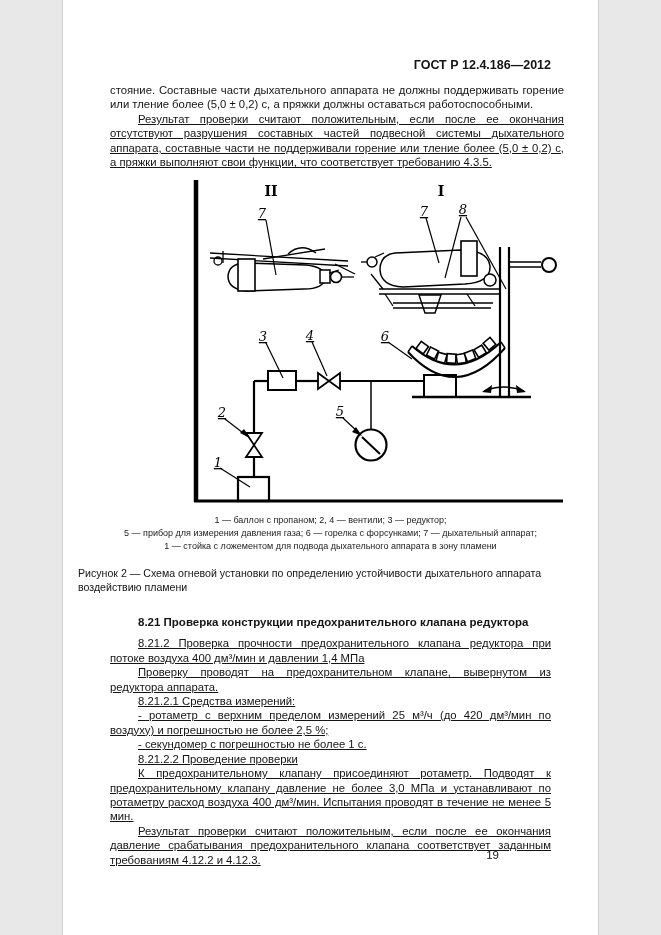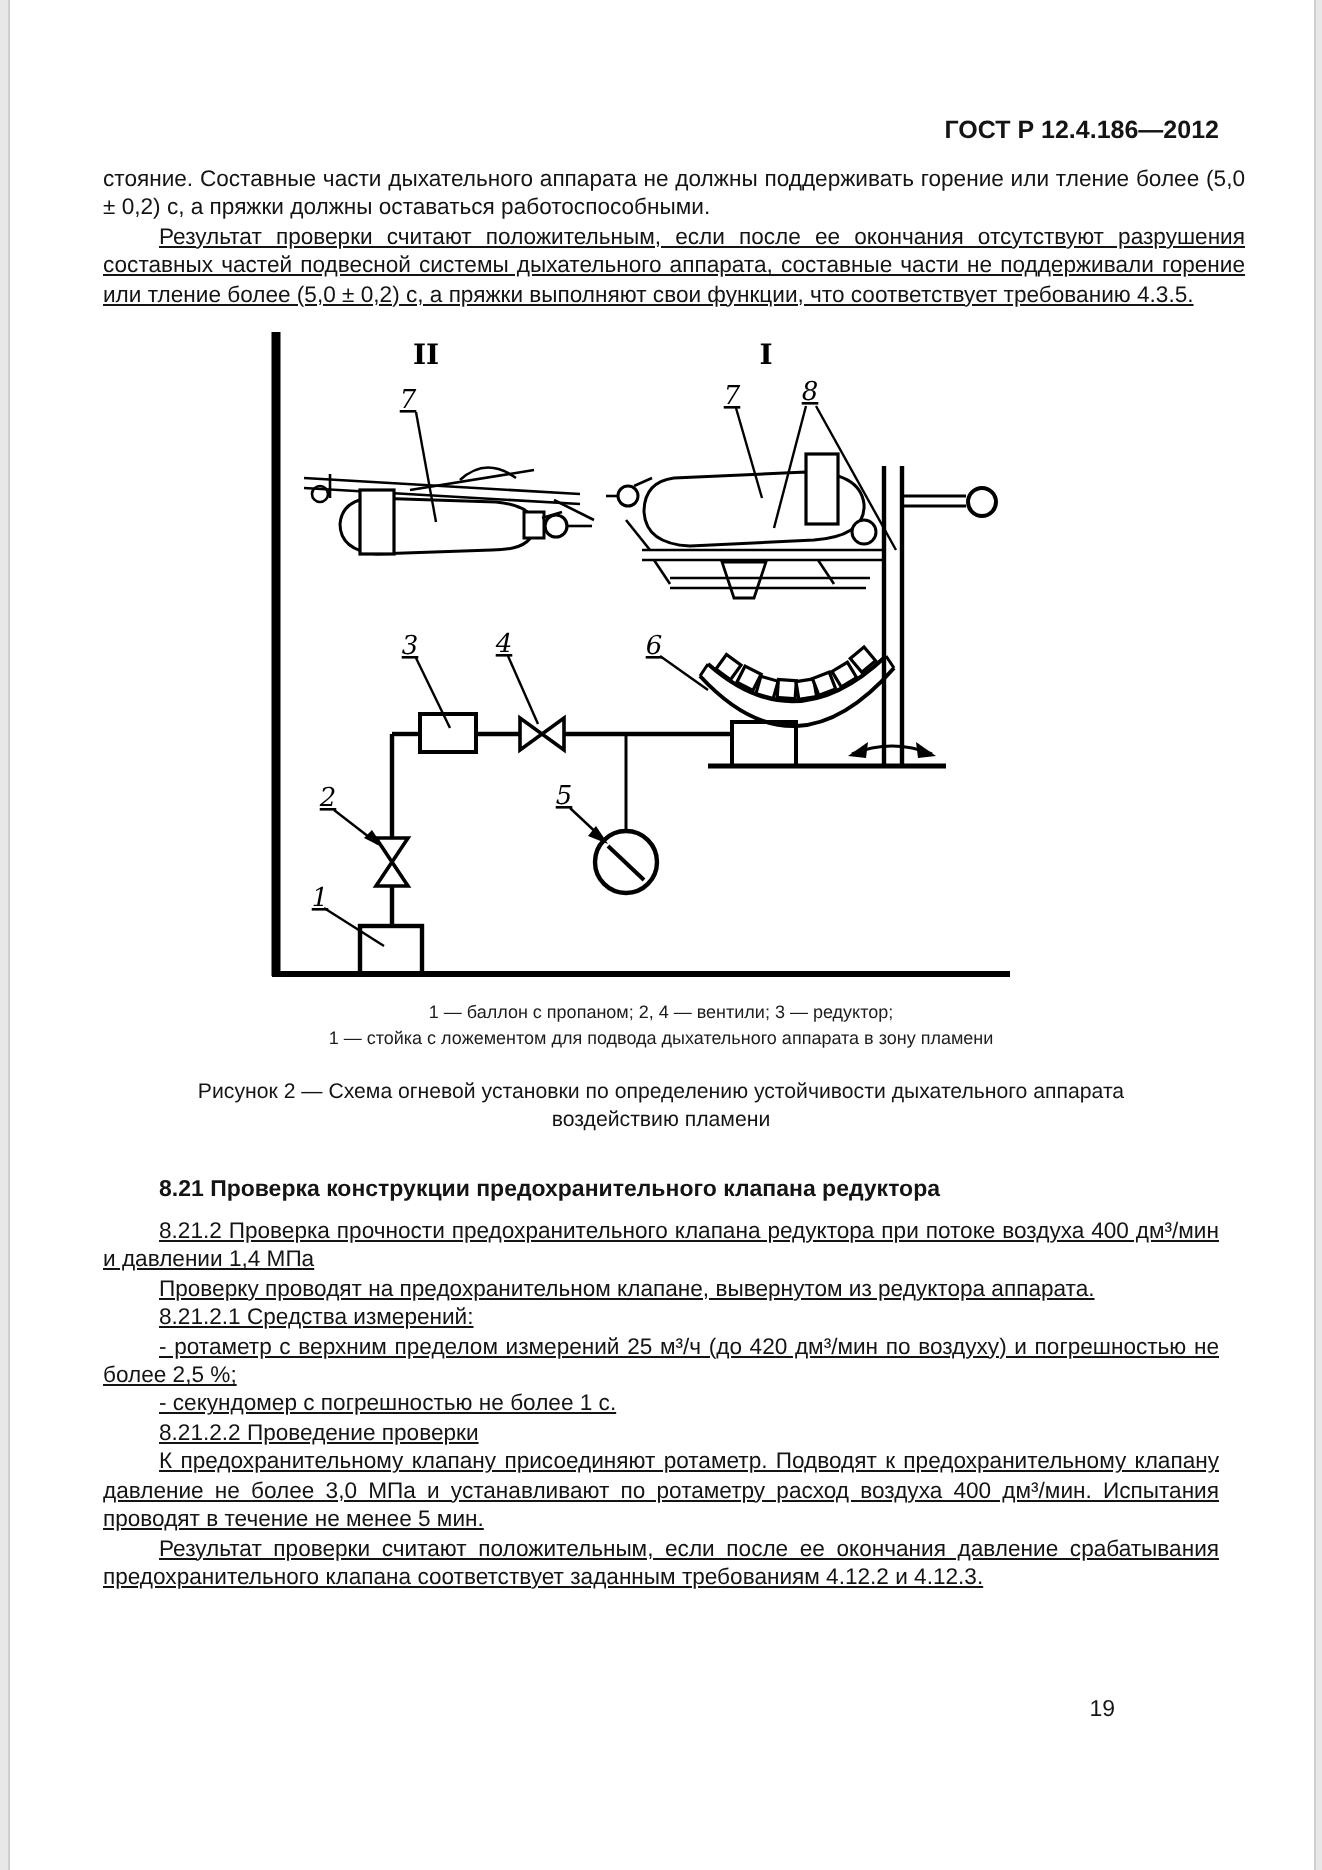--- a/index.html
+++ b/index.html
@@ -1,27 +1,27 @@
 <!DOCTYPE html>
 <html><head>
 <meta charset="utf-8">
 <style>
   html,body{margin:0;padding:0;background:#e8e8e8;}
   .page{
-    position:relative;width:652px;height:935px;background:#ffffff;
+    position:relative;width:535px;height:935px;background:#ffffff;
     font-family:"Liberation Sans",sans-serif;color:#141414;
     margin:0 auto;overflow:hidden;outline:1px solid #cfcfcf;
   }
   .doc-header{margin:58px 47px 0 47px;text-align:right;font-weight:bold;font-size:12.5px;}
   .textblock{margin:11px 34px 0 47px;font-size:11.3px;line-height:14.4px;text-align:justify;}
   .textblock p{margin:0;}
   .textblock p.ind{text-indent:28px;text-decoration:underline;}
   .figure-svg{display:block;}
   .legend{margin-top:7px;text-align:center;font-size:9px;line-height:13px;color:#1c1c1c;}
-  .fig-caption{margin:13px auto 0;max-width:505px;text-align:center;font-size:10.6px;line-height:14px;}
+  .fig-caption{margin:13px auto 0;max-width:505px;font-size:10.6px;line-height:14px;}
   .sec-head{margin:22px 47px 0 47px;padding-left:28px;font-weight:bold;font-size:11.5px;}
   .body2{margin:8px 47px 0 47px;}
   .page-num{position:absolute;top:849px;right:99px;font-size:11.5px;}
   
   .ln{stroke:#000;fill:none;}
   .thk{stroke-width:2.2;}
   .thn{stroke-width:1.3;}
   .wht{fill:#fff;stroke:#000;}
   .plabel{font-family:"DejaVu Serif",serif;font-style:italic;font-size:13px;fill:#000;text-decoration:underline;}
   .poslabel{font-family:"DejaVu Serif",serif;font-weight:bold;font-size:14px;fill:#000;}
@@ -145,20 +145,21 @@
     <text class="plabel" x="200" y="329" text-anchor="middle">3</text>
     <text class="plabel" x="247" y="328" text-anchor="middle">4</text>
     <text class="plabel" x="322" y="329" text-anchor="middle">6</text>
     <text class="plabel" x="159" y="405" text-anchor="middle">2</text>
     <text class="plabel" x="277" y="404" text-anchor="middle">5</text>
     <text class="plabel" x="155" y="455" text-anchor="middle">1</text>
   </svg>
 
   <div class="legend">
     <div>1 — баллон с пропаном; 2, 4 — вентили; 3 — редуктор;</div>
+    <div>5 — прибор для измерения давления газа; 6 — горелка с форсунками; 7 — дыхательный аппарат;</div>
     <div>1 — стойка с ложементом для подвода дыхательного аппарата в зону пламени</div>
   </div>
 
   <div class="fig-caption">Рисунок 2 — Схема огневой установки по определению устойчивости дыхательного аппарата воздействию пламени</div>
 
   <div class="sec-head">8.21 Проверка конструкции предохранительного клапана редуктора</div>
 
   <div class="textblock body2">
     <p class="ind">8.21.2 Проверка прочности предохранительного клапана редуктора при потоке воздуха 400 дм³/мин и давлении 1,4 МПа</p>
     <p class="ind">Проверку проводят на предохранительном клапане, вывернутом из редуктора аппарата.</p>

